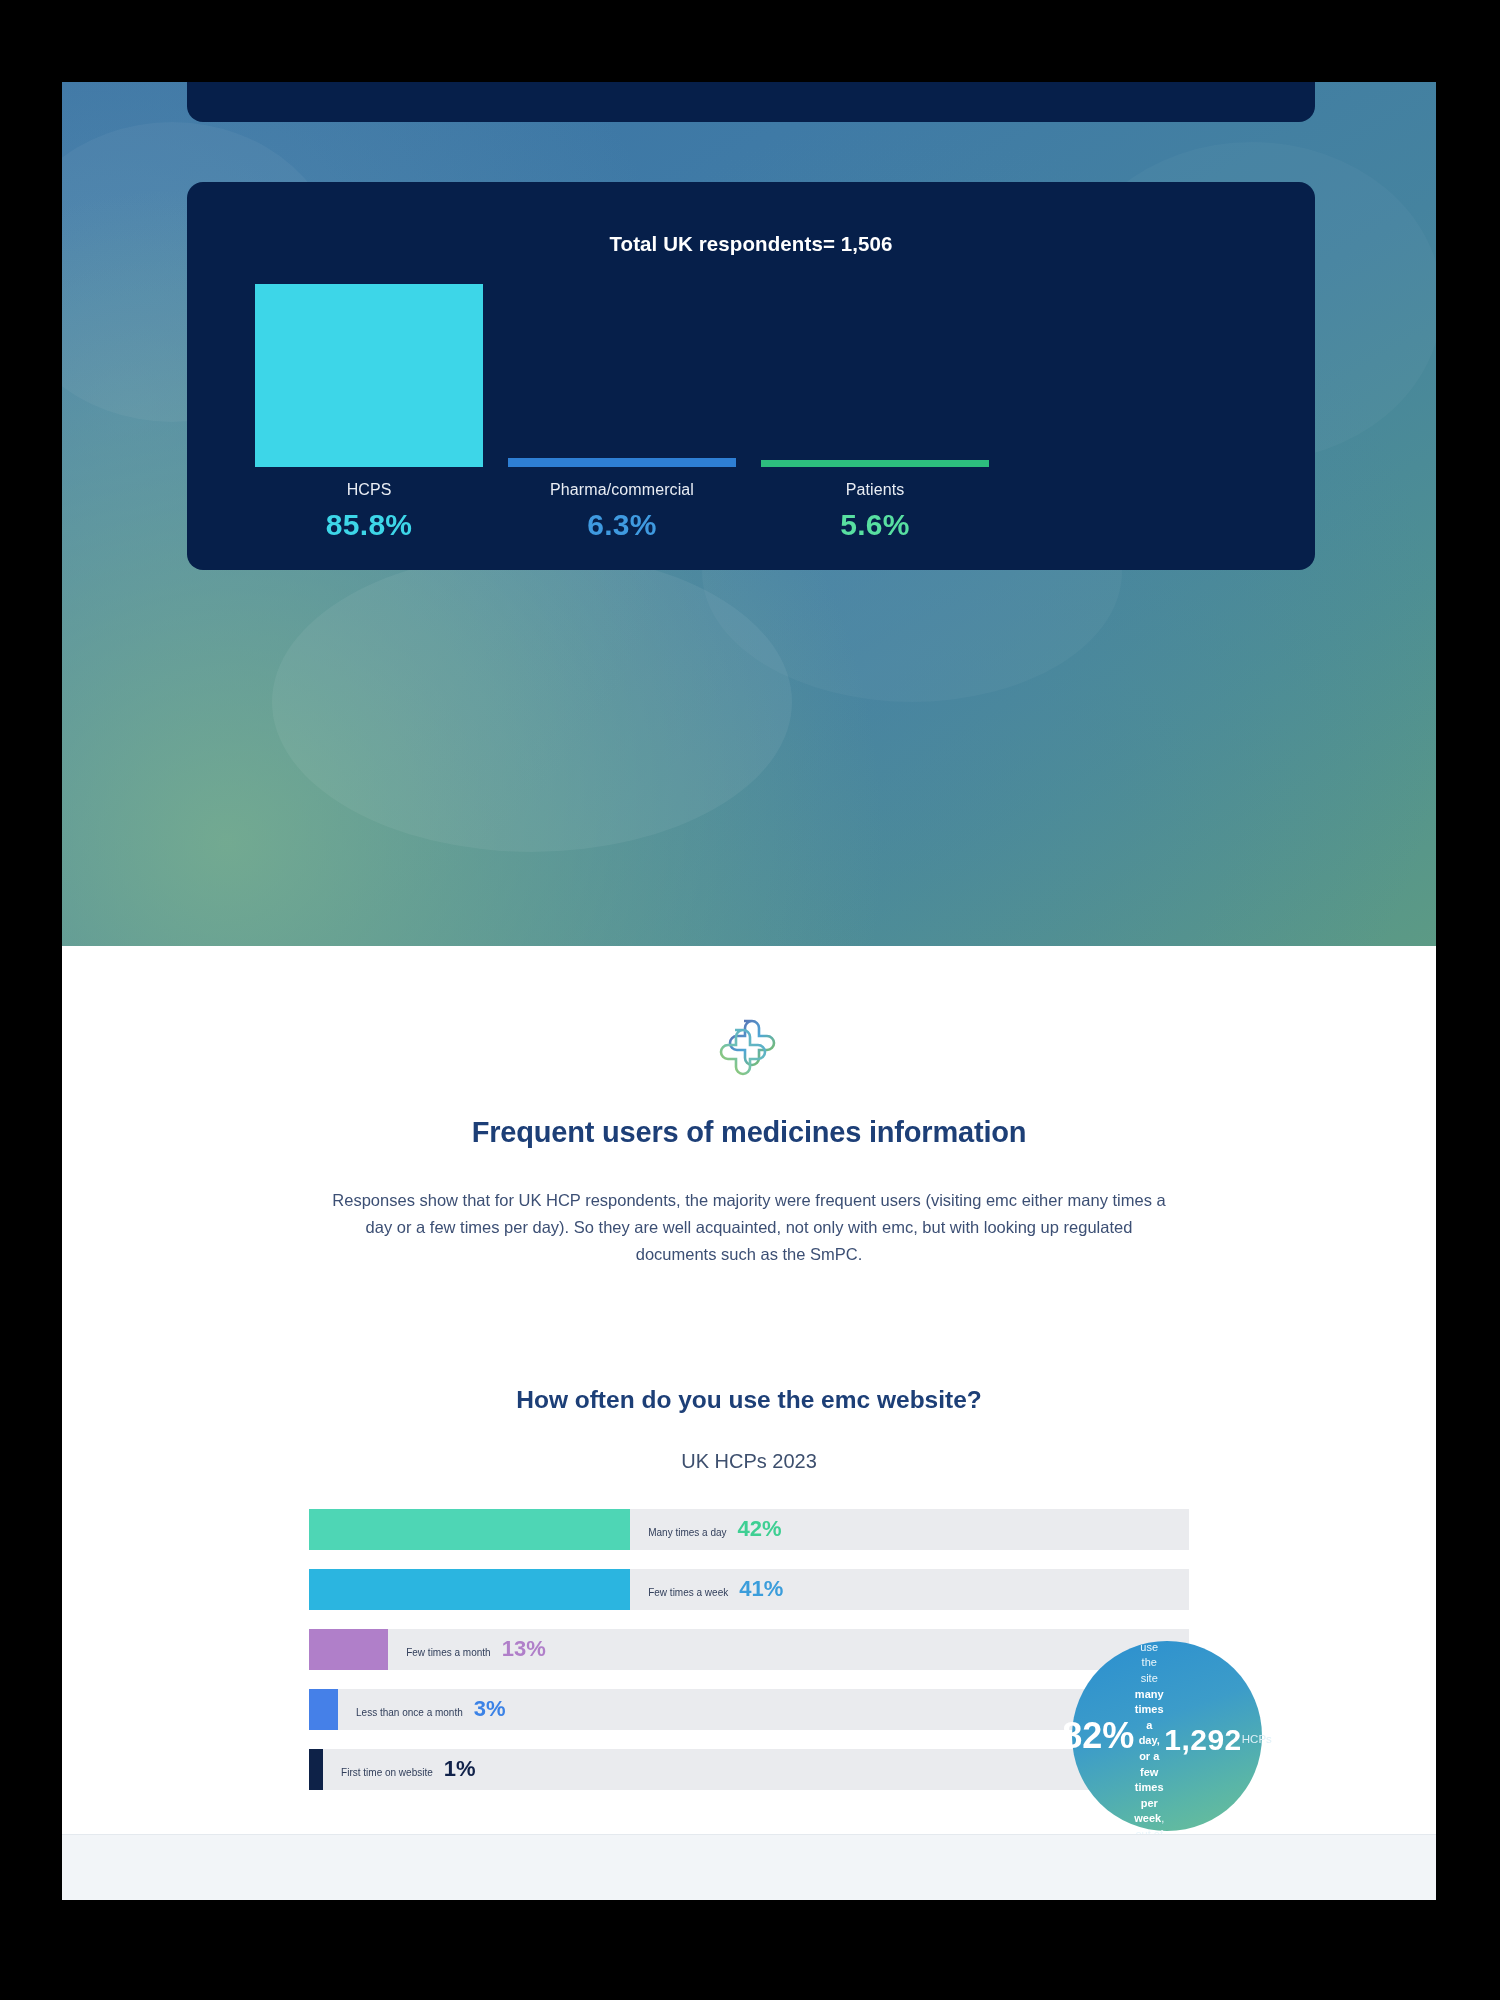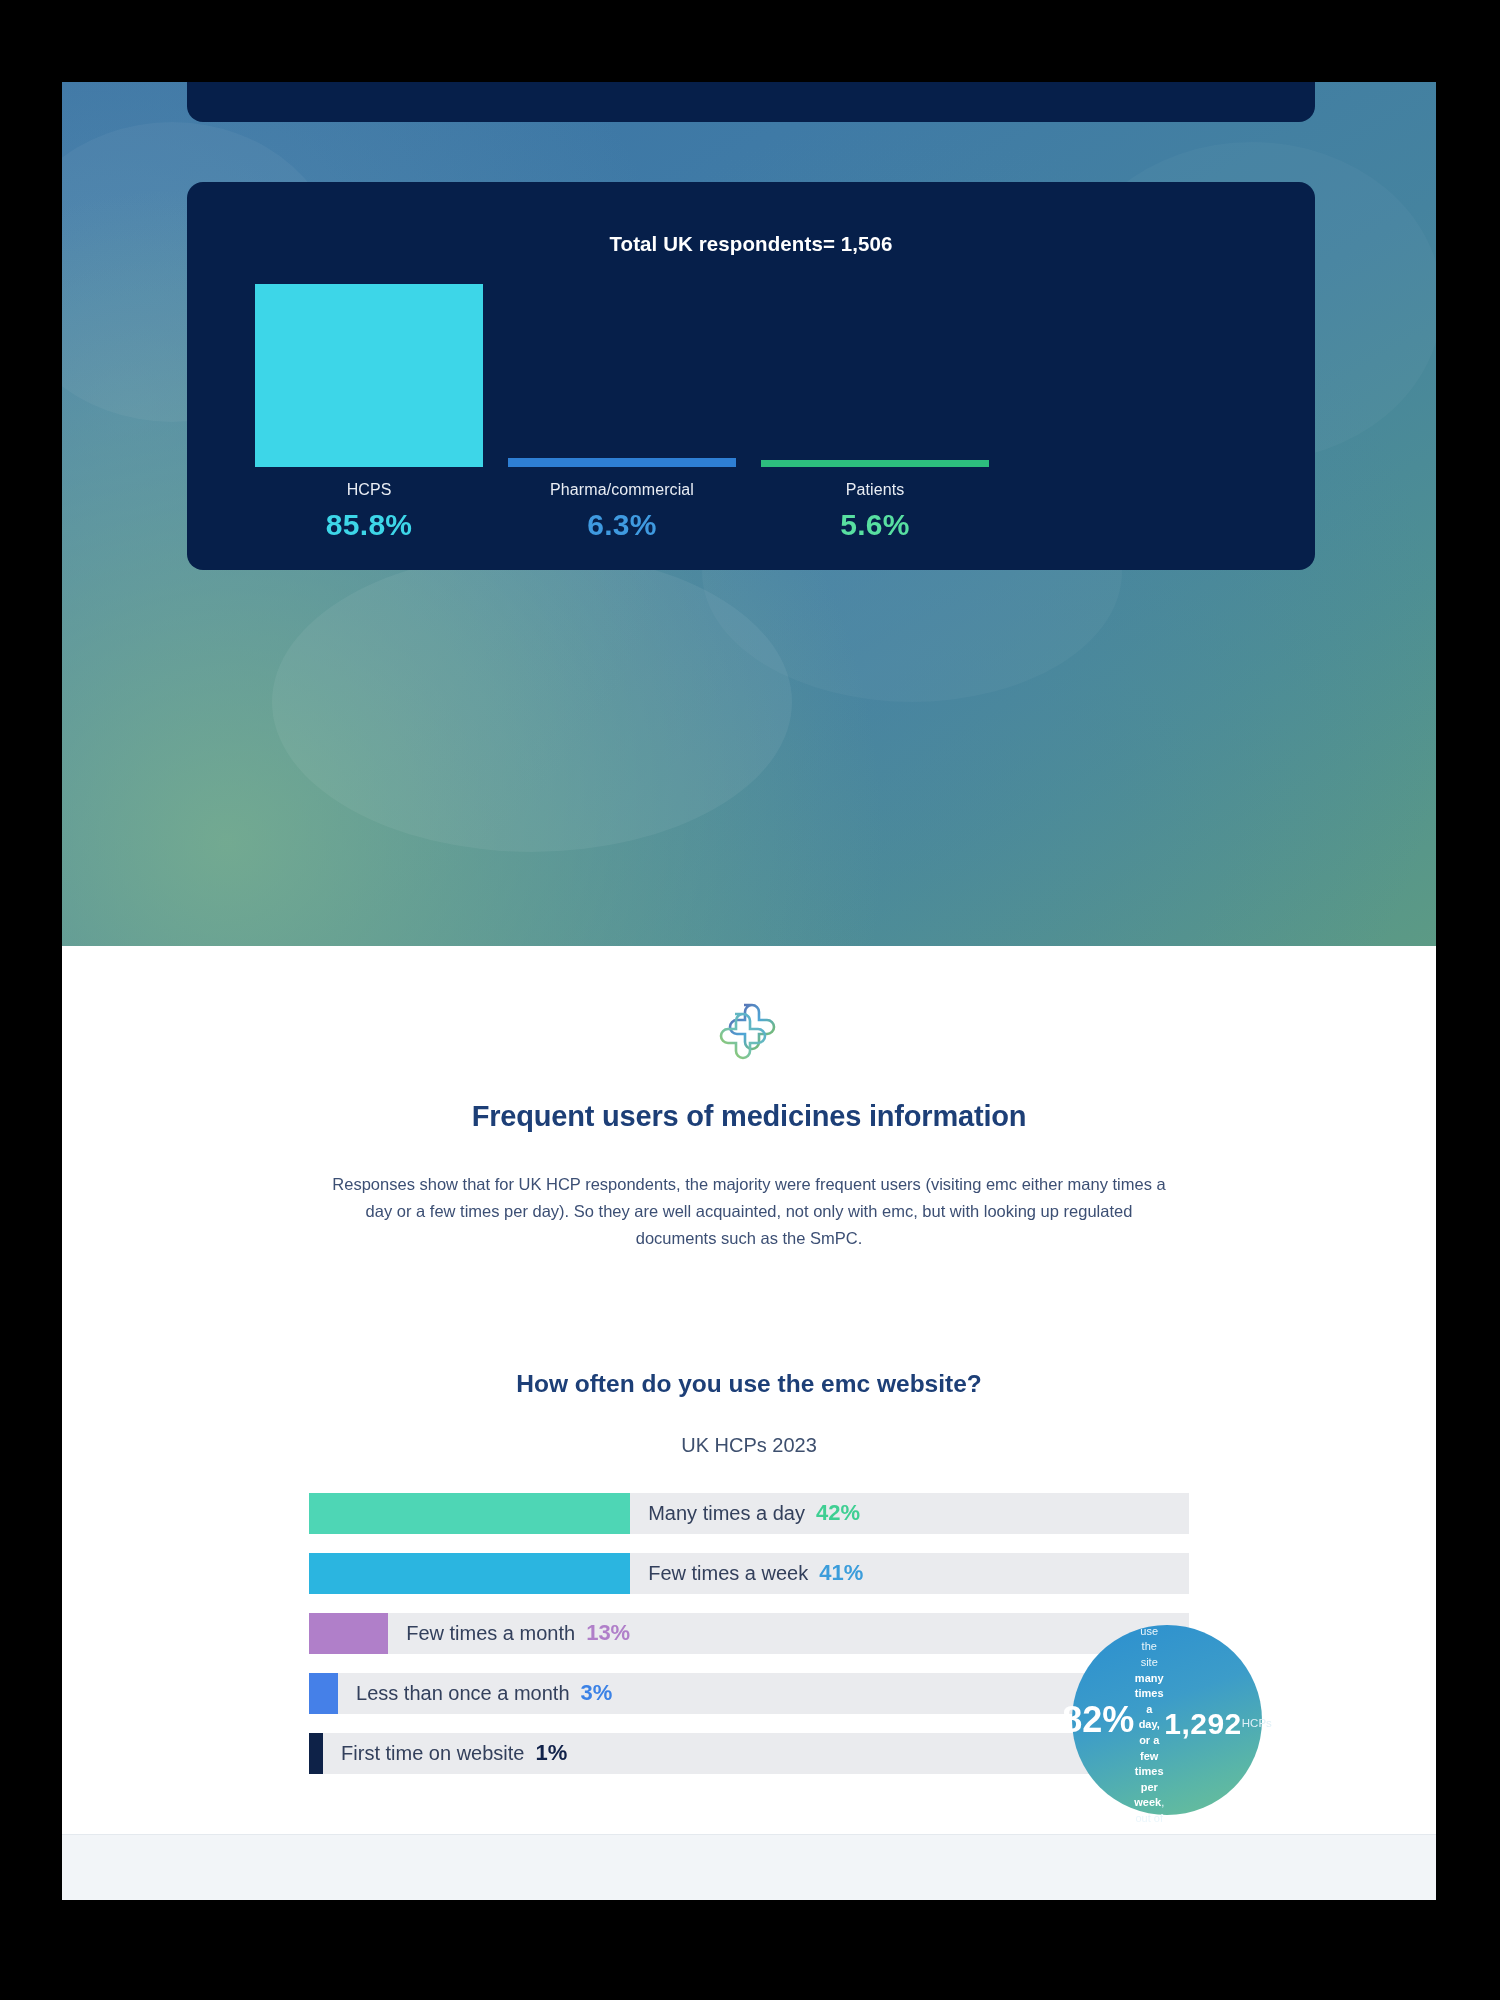--- a/index.html
+++ b/index.html
@@ -116,21 +116,21 @@
     font-size: 30px;
     font-weight: bold;
     letter-spacing: 0.3px;
   }
 
   
   .content {
     position: relative;
     width: 100%;
     background: #ffffff;
-    padding-top: 50px;
+    padding-top: 66px;
   }
 
   .logo-wrap {
     display: flex;
     justify-content: center;
     margin-bottom: 34px;
   }
 
   .section-heading {
     text-align: center;
@@ -184,21 +184,21 @@
   }
   .hrow-text {
     position: relative;
     display: flex;
     align-items: baseline;
     gap: 11px;
     white-space: nowrap;
   }
   .hrow-label {
     color: #33405c;
-    font-size: 20px;
+    font-size: 10px;
   }
   .hrow-value {
     font-size: 22px;
     font-weight: bold;
   }
 
   
   .badge {
     position: absolute;
     right: -73px;

